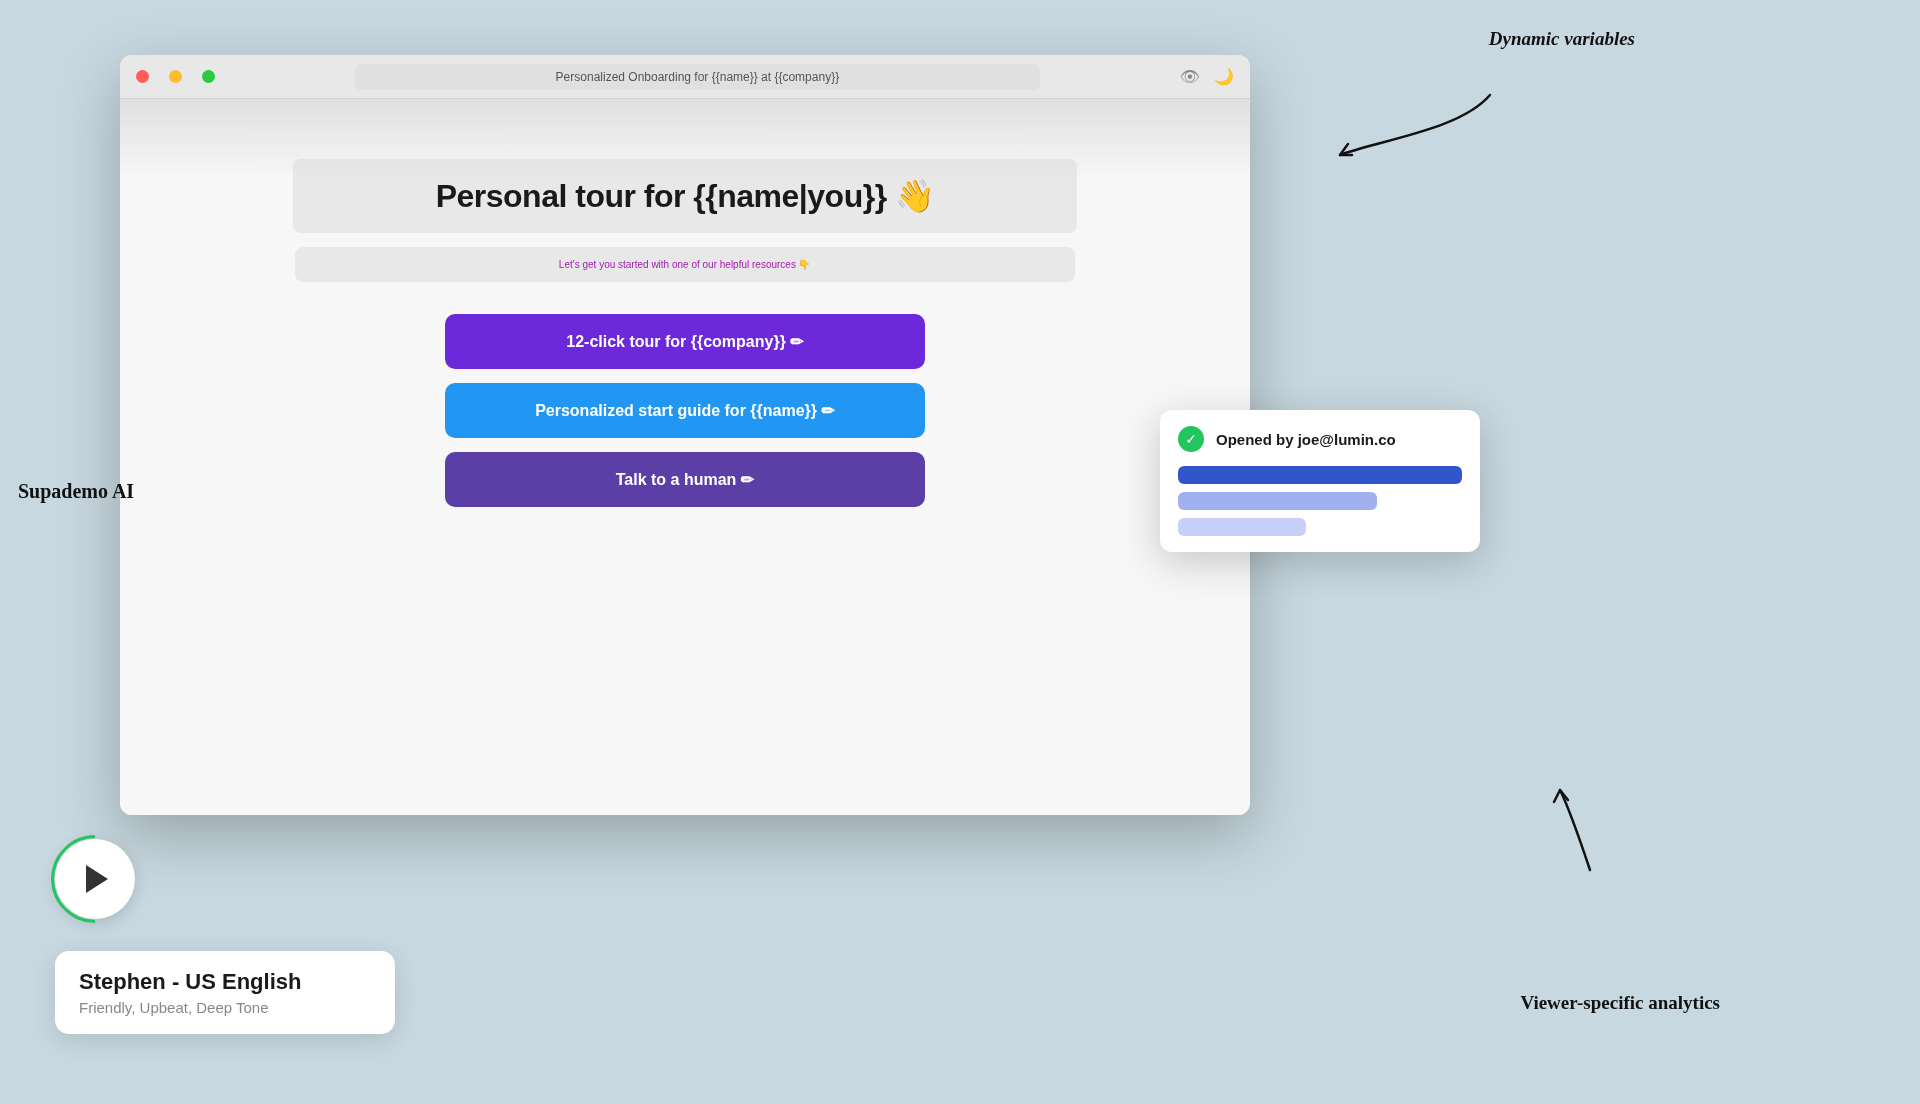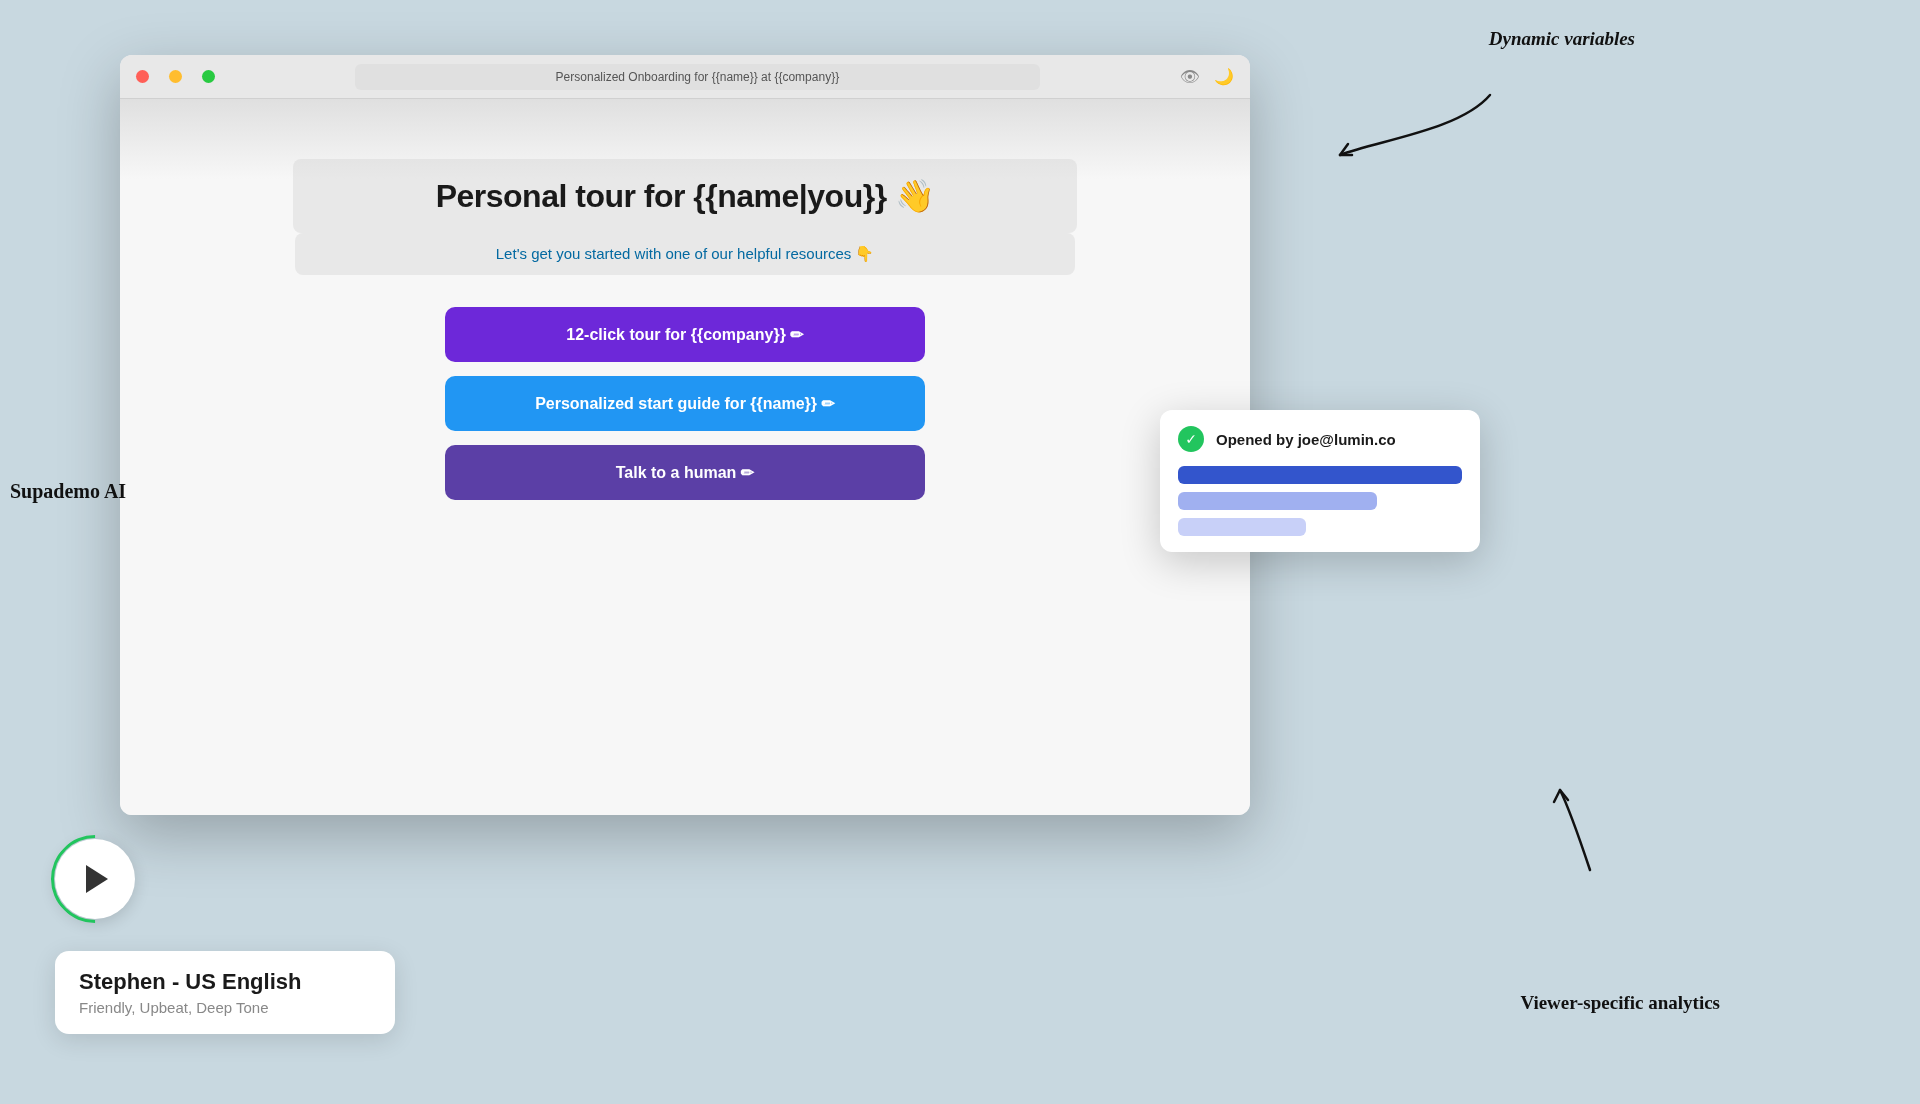--- a/index.html
+++ b/index.html
@@ -86,41 +86,42 @@
       height: 80px;
       background: linear-gradient(to bottom, rgba(200,200,200,0.5), transparent);
     }
 
     .main-title-bar {
       width: 784px;
       background: #e8e8e8;
       border-radius: 8px;
       padding: 18px 24px;
       text-align: center;
+      margin-bottom: 14px;
     }
 
     .main-title {
       font-size: 32px;
       font-weight: 700;
       color: #1a1a1a;
       letter-spacing: -0.5px;
     }
 
     .subtitle-bar {
       width: 780px;
       background: #e8e8e8;
       border-radius: 8px;
       padding: 12px 24px;
       text-align: center;
       margin-bottom: 32px;
     }
 
     .subtitle-text {
-      font-size: 15px;
-      color: #0369a1;
+      font-size: 10px;
+      color: #a21caf;
     }
 
     .buttons-container {
       display: flex;
       flex-direction: column;
       gap: 14px;
       width: 480px;
       align-items: center;
     }
 
@@ -301,21 +302,21 @@
 
     .annotation-dynamic-variables {
       top: 28px;
       right: 285px;
       font-size: 19px;
       font-style: italic;
     }
 
     .annotation-supademo {
       top: 480px;
-      left: 10px;
+      left: 18px;
       font-size: 20px;
       font-weight: 700;
     }
 
     .annotation-viewer-analytics {
       bottom: 90px;
       right: 200px;
       font-size: 19px;
       text-align: center;
     }

